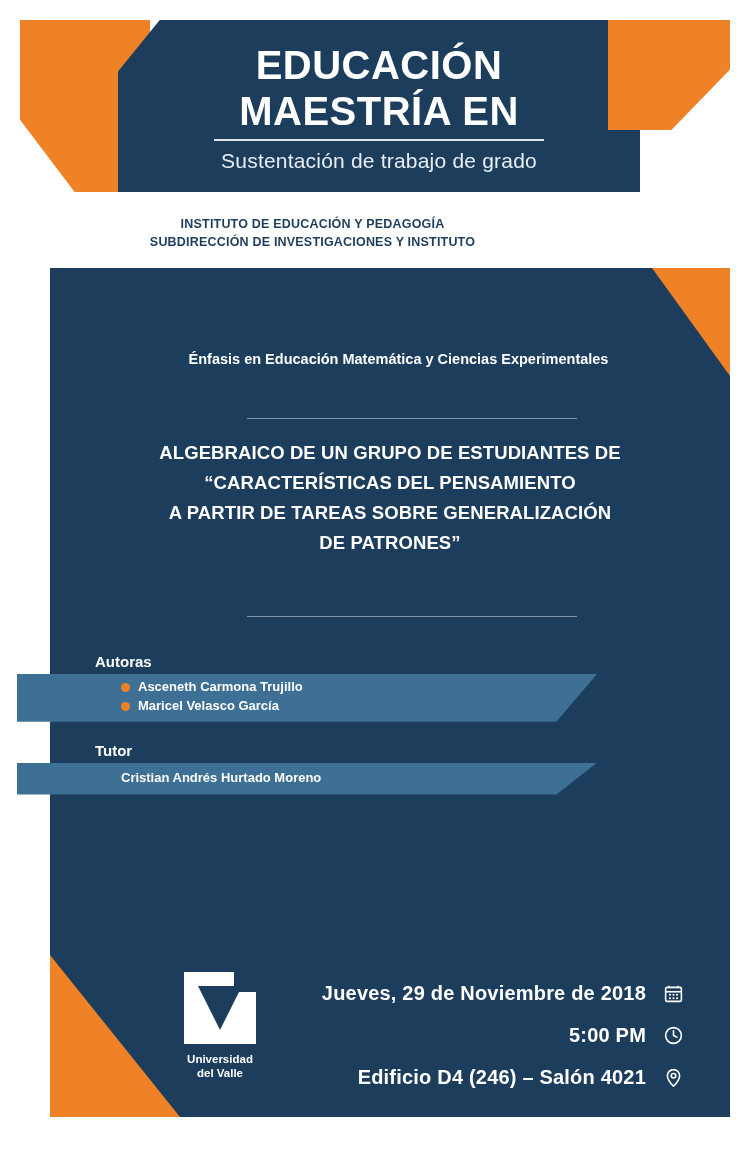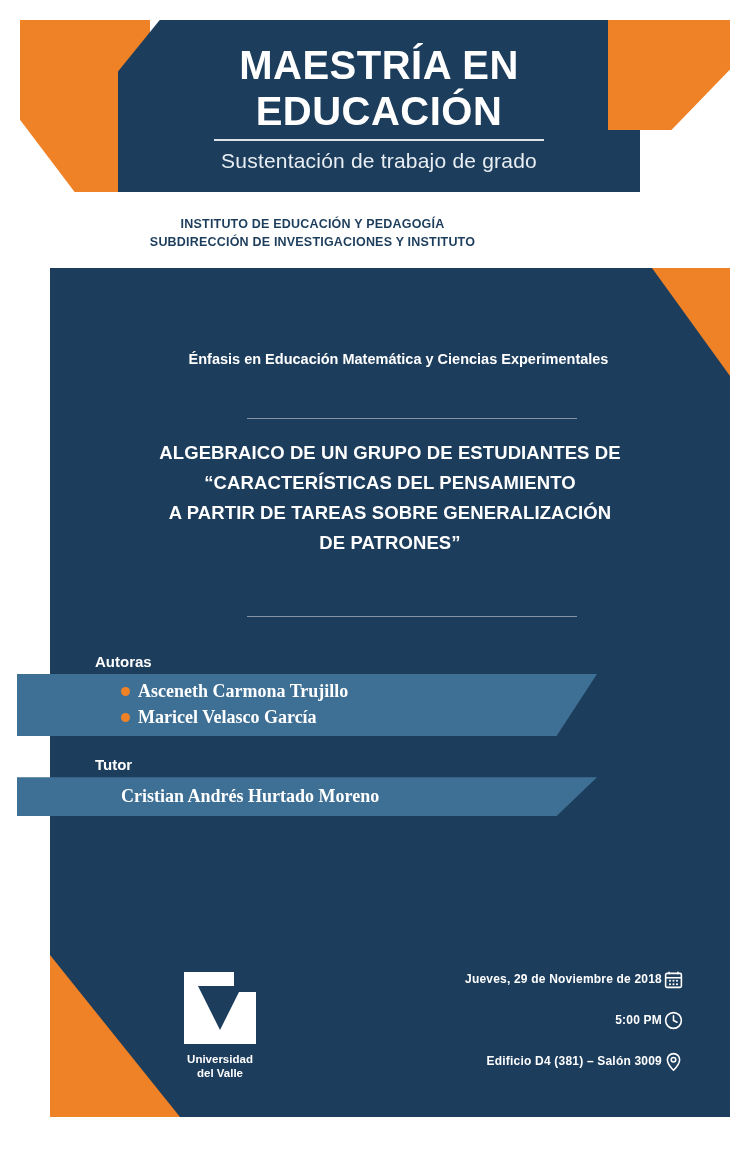--- a/index.html
+++ b/index.html
@@ -158,25 +158,24 @@
     width: 580px;
     background: #3e6f94;
     clip-path: polygon(0 0, 100% 0, 93% 100%, 0 100%);
     padding: 4px 0 6px 0;
   }
   .name-band.single { padding: 6px 0 7px 0; }
   .name-row {
     display: flex;
     align-items: center;
     color: #ffffff;
-    font-size: 18px;
+    font-size: 13px;
     font-weight: bold;
     padding-left: 104px;
     line-height: 1.45;
-    font-family: Liberation Serif, serif;
   }
   .bullet {
     width: 9px; height: 9px;
     border-radius: 50%;
     background: #ef8227;
     margin-right: 8px;
     flex: 0 0 auto;
   }
   .role-label.tutor { margin-top: 20px; }
 
@@ -225,45 +224,46 @@
     position: absolute;
     right: 46px;
     top: 972px;
     width: 420px;
     color: #ffffff;
   }
   .detail-row {
     display: flex;
     align-items: center;
     justify-content: flex-end;
-    gap: 0;
+    gap: 16px;
     margin-bottom: 19px;
-    font-size: 12px;
+    font-size: 20px;
     font-weight: bold;
     letter-spacing: .2px;
+    margin-top: 14px;
   }
   .detail-icon {
     width: 22px; height: 22px;
     flex: 0 0 auto;
     display: flex;
     align-items: center;
     justify-content: center;
   }
   .detail-icon svg { display: block; }
 </style>
 </head>
 <body>
 
 <div class="header">
   <div class="header-orange-left"></div>
   <div class="header-navy"></div>
   <div class="header-orange-right"></div>
   <div class="header-text">
+    <div class="title-main">EDUCACIÓN</div>
     <div class="title-main">MAESTRÍA EN</div>
-    <div class="title-main">EDUCACIÓN</div>
     <div class="title-underline"></div>
     <div class="title-sub">Sustentación de trabajo de grado</div>
   </div>
 </div>
 
 <div class="institute">
   <div>INSTITUTO DE EDUCACIÓN Y PEDAGOGÍA</div>
   <div>SUBDIRECCIÓN DE INVESTIGACIONES Y INSTITUTO</div>
 </div>
 
@@ -340,21 +340,21 @@
       <span>5:00 PM</span>
       <span class="detail-icon">
         <svg width="21" height="21" viewBox="0 0 24 24" fill="none" stroke="#ffffff" stroke-width="1.8">
           <circle cx="12" cy="12" r="9"></circle>
           <polyline points="12,6.5 12,12 16,14" stroke-linecap="round" stroke-linejoin="round"></polyline>
         </svg>
       </span>
     </div>
 
     <div class="detail-row">
-      <span>Edificio D4 (381) – Salón 3009</span>
+      <span>Edificio D4 (246) – Salón 4021</span>
       <span class="detail-icon">
         <svg width="21" height="21" viewBox="0 0 24 24" fill="none" stroke="#ffffff" stroke-width="1.8">
           <path d="M12 22s7-7.0 7-12a7 7 0 1 0-14 0c0 5 7 12 7 12z" stroke-linejoin="round"></path>
           <circle cx="12" cy="10" r="2.6"></circle>
         </svg>
       </span>
     </div>
   </div>
 </div>
 

